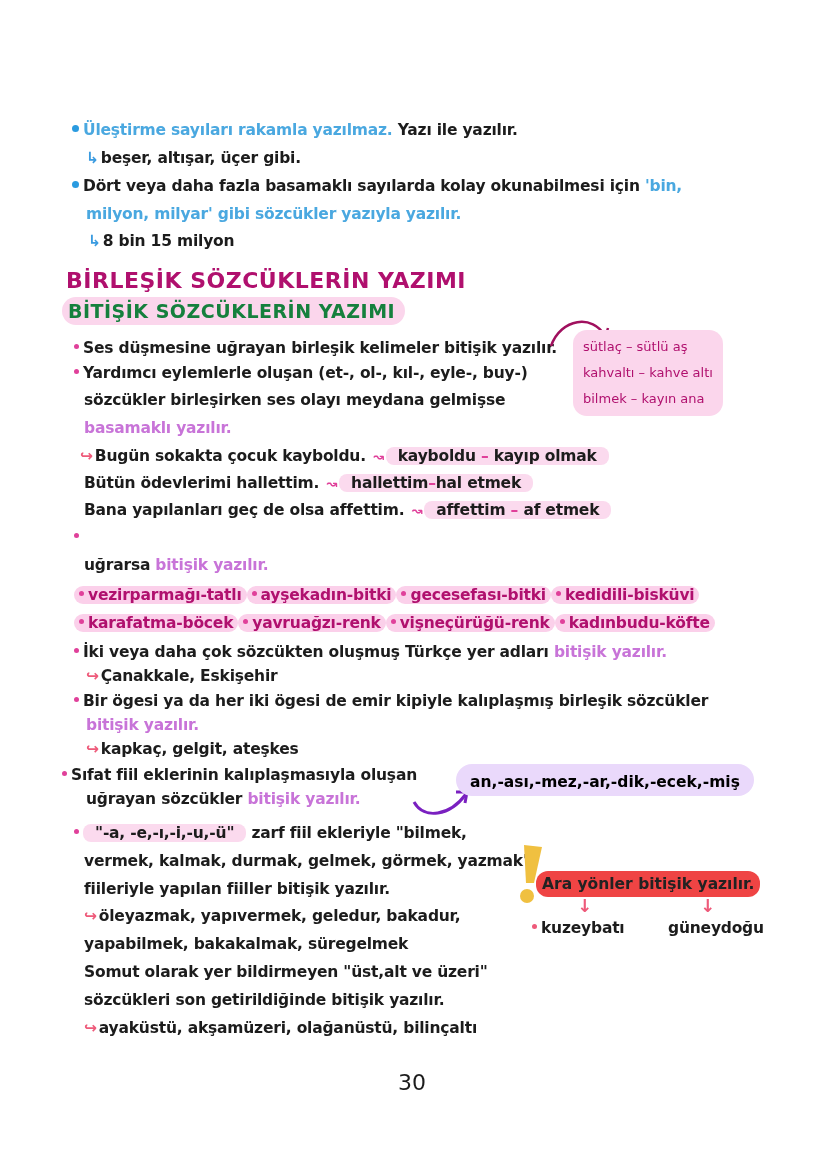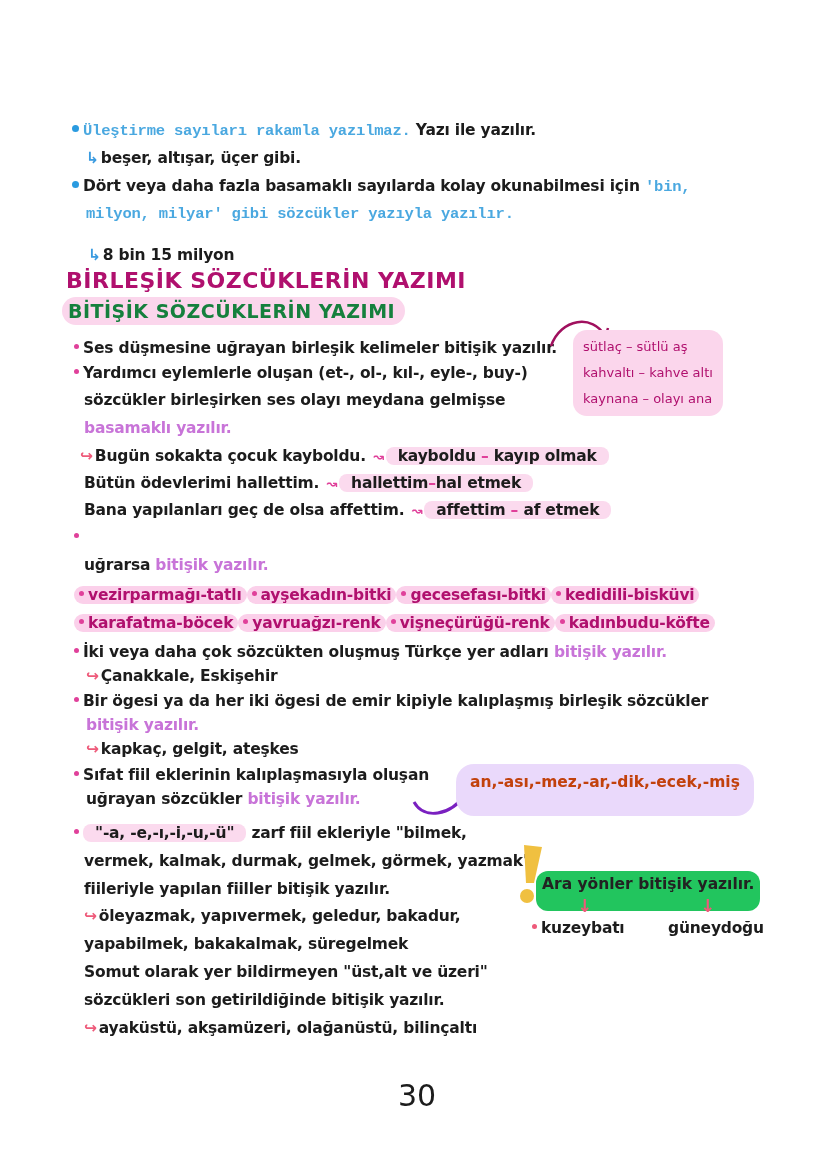--- a/index.html
+++ b/index.html
@@ -2,51 +2,51 @@
 <html><head>
 <meta charset="utf-8">
 <style>
   html, body { margin: 0; padding: 0; }
   body {
     width: 828px; height: 1157px; background: #ffffff; position: relative; overflow: hidden;
     font-family: "DejaVu Sans", sans-serif; color: #1c1c1c;
   }
   .abs { position: absolute; white-space: nowrap; }
   .t { font-size: 15.5px; font-weight: bold; letter-spacing: -0.2px; line-height: 20px; }
-  .blue { color: #4aa8e0; font-family: Liberation Mono, monospace; }
+  .blue { color: #4aa8e0; }
   .lilac { color: #c874d8; }
   .dot { display: inline-block; width: 5px; height: 5px; border-radius: 50%; margin-right: 4px; vertical-align: middle; position: relative; top: -2px; }
   .dot.blue { background: #2a9be0; width: 7px; height: 7px; }
   .dot.pink { background: #e0409a; }
   .arrow-blue { color: #3a9be0; font-weight: bold; margin-right: 2px; }
   .arrow-pink { color: #ee5a7a; font-weight: bold; margin-right: 2px; }
   .h1 { font-size: 22px; font-weight: bold; color: #b0106e; letter-spacing: 0.5px; }
   .h2-pill { background: #fbd6ec; border-radius: 14px; padding: 0 10px 0 6px; height: 28px; line-height: 28px; font-size: 19px; font-weight: bold; color: #15803d; letter-spacing: 0.5px; }
   .side-box { background: #fbd6ec; border-radius: 14px; padding: 4px 10px; color: #b0106e; font-weight: normal; font-size: 13px; line-height: 26px; }
   .hl { background: #fbdaee; border-radius: 8px; padding: 0 12px; }
   .ex-pill { background: #fbd0ea; border-radius: 10px; padding: 0 5px; color: #b0106e; font-weight: bold; }
-  .suffix-box { background: #ead9fb; border-radius: 18px; padding: 0 14px; height: 52px; line-height: 36px; font-size: 15.5px; font-weight: bold; color: #c2410c; }
-  .ara-pill { background: #22c55e; border-radius: 12px; padding: 0 6px; height: 40px; line-height: 26px; font-size: 15.5px; font-weight: bold; color: #222; }
+  .suffix-box { background: #ead9fb; border-radius: 18px; padding: 0 14px; height: 32px; line-height: 36px; font-size: 15.5px; font-weight: bold; color: #000000; }
+  .ara-pill { background: #ef4444; border-radius: 12px; padding: 0 6px; height: 26px; line-height: 26px; font-size: 15.5px; font-weight: bold; color: #222; }
   .small-arrow { color: #e0409a; font-size: 13px; margin: 0 2px; }
-  .pagenum { font-size: 30px; color: #1c1c1c; margin-top: 8px; }
+  .pagenum { font-size: 22px; color: #1c1c1c; }
 </style>
 </head>
 <body>
 
 <div class="abs t" style="left:72px;top:120px;">
   <span class="dot blue"></span><span class="blue">Üleştirme sayıları rakamla yazılmaz.</span><span> Yazı ile yazılır.</span>
 </div>
 <div class="abs t" style="left:86px;top:148px;">
   <span class="arrow-blue">↳</span><span>beşer, altışar, üçer gibi.</span>
 </div>
 <div class="abs t" style="left:72px;top:176px;">
   <span class="dot blue"></span><span>Dört veya daha fazla basamaklı sayılarda kolay okunabilmesi için </span><span class="blue">'bin,</span>
 </div>
 <div class="abs t blue" style="left:86px;top:204px;">milyon, milyar' gibi sözcükler yazıyla yazılır.</div>
-<div class="abs t" style="left:88px;top:231px;margin-top:14px;">
+<div class="abs t" style="left:88px;top:231px;">
   <span class="arrow-blue">↳</span><span>8 bin 15 milyon</span>
 </div>
 
 <div class="abs h1" style="left:66px;top:268px;">BİRLEŞİK SÖZCÜKLERİN YAZIMI</div>
 <div class="abs h2-pill" style="left:62px;top:297px;">BİTİŞİK SÖZCÜKLERİN YAZIMI</div>
 
 <div class="abs t" style="left:74px;top:338px;">
   <span class="dot pink"></span><span>Ses düşmesine uğrayan birleşik kelimeler bitişik yazılır.</span>
 </div>
 <div class="abs t" style="left:74px;top:363px;">
@@ -55,21 +55,21 @@
 <div class="abs t" style="left:84px;top:390px;">sözcükler birleşirken ses olayı meydana gelmişse</div>
 <div class="abs t lilac" style="left:84px;top:418px;">basamaklı yazılır.</div>
 
 <svg class="abs" style="left:545px;top:314px;" width="70" height="36">
   <path d="M6 32 C 16 4, 48 0, 60 22" stroke="#a0105e" stroke-width="2.5" fill="none"></path>
   <path d="M52 18 L60 24 L63 14" stroke="#a0105e" stroke-width="2.5" fill="none"></path>
 </svg>
 <div class="abs side-box" style="left:573px;top:330px;">
   <div>sütlaç – sütlü aş</div>
   <div>kahvaltı – kahve altı</div>
-  <div>kaynana – olayı ana</div>
+  <div>bilmek – kayın ana</div>
 </div>
 
 <div class="abs t" style="left:80px;top:446px;">
   <span class="arrow-pink">↪</span><span>Bugün sokakta çocuk kayboldu.</span>
   <span class="small-arrow">↝</span><span class="hl"><span>kayboldu</span> <span style="color:#e0409a">–</span> <span>kayıp olmak</span></span>
 </div>
 <div class="abs t" style="left:84px;top:473px;">
   <span>Bütün ödevlerimi hallettim.</span>
   <span class="small-arrow">↝</span><span class="hl"><span>hallettim</span><span style="color:#e0409a">–</span><span>hal etmek</span></span>
 </div>
@@ -99,21 +99,21 @@
 </div>
 
 <div class="abs t" style="left:74px;top:691px;">
   <span class="dot pink"></span><span>Bir ögesi ya da her iki ögesi de emir kipiyle kalıplaşmış birleşik sözcükler</span>
 </div>
 <div class="abs t lilac" style="left:86px;top:715px;">bitişik yazılır.</div>
 <div class="abs t" style="left:86px;top:739px;">
   <span class="arrow-pink">↪</span><span>kapkaç, gelgit, ateşkes</span>
 </div>
 
-<div class="abs t" style="left:74px;top:765px;">
+<div class="abs t" style="left:62px;top:765px;">
   <span class="dot pink"></span><span>Sıfat fiil eklerinin kalıplaşmasıyla oluşan</span>
 </div>
 <div class="abs t" style="left:86px;top:789px;">
   <span>uğrayan sözcükler </span><span class="lilac">bitişik yazılır.</span>
 </div>
 <svg class="abs" style="left:410px;top:786px;" width="62" height="34">
   <path d="M4 16 C 14 34, 40 30, 56 8" stroke="#7a20c0" stroke-width="3" fill="none"></path>
   <path d="M46 6 L57 6 L55 17" stroke="#7a20c0" stroke-width="3" fill="none"></path>
 </svg>
 <div class="abs suffix-box" style="left:456px;top:764px;">an,-ası,-mez,-ar,-dik,-ecek,-miş</div>

